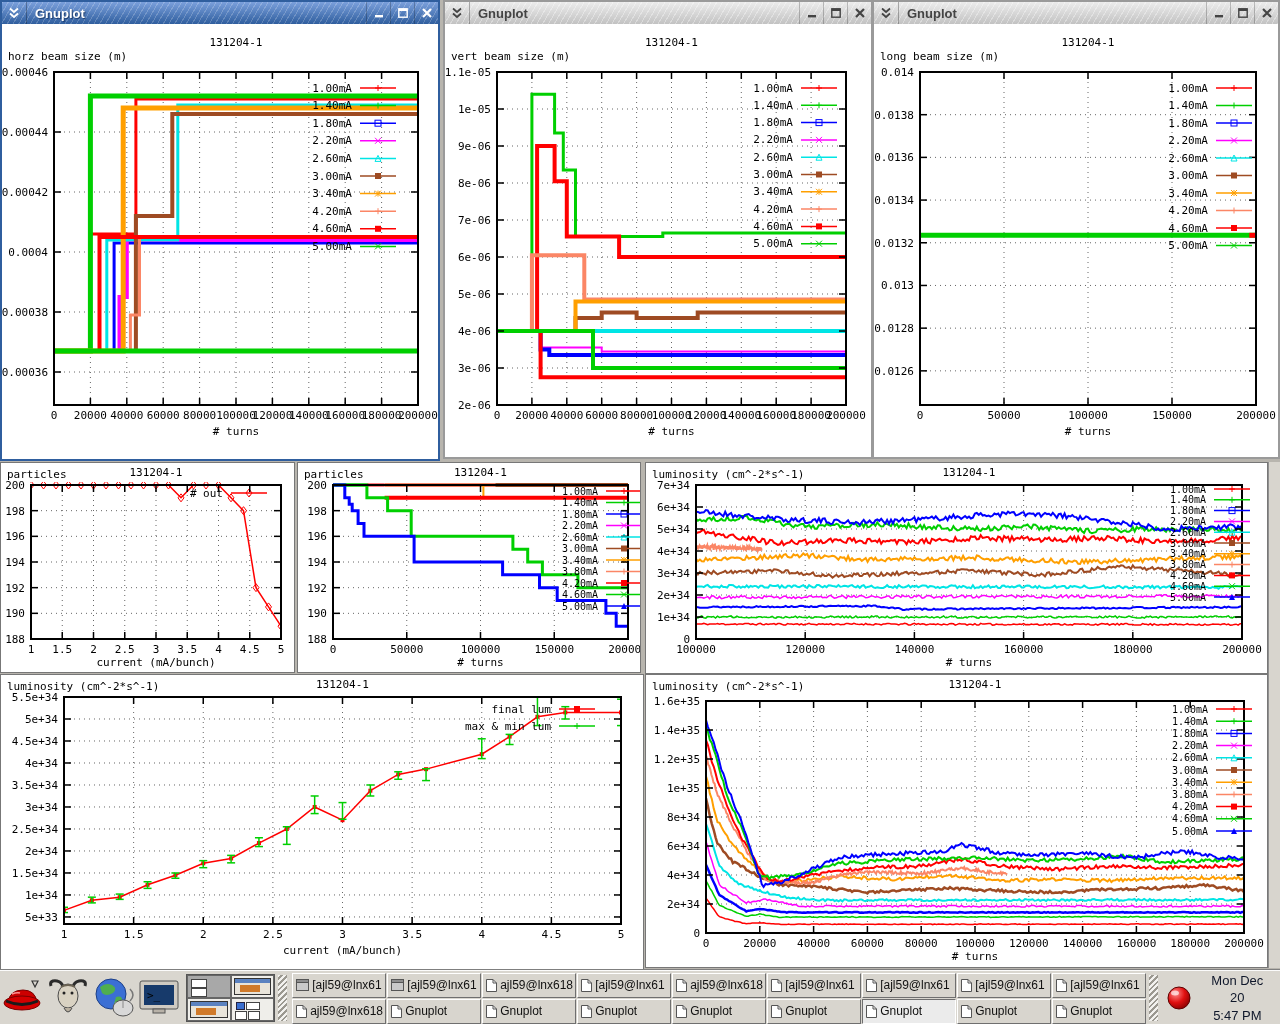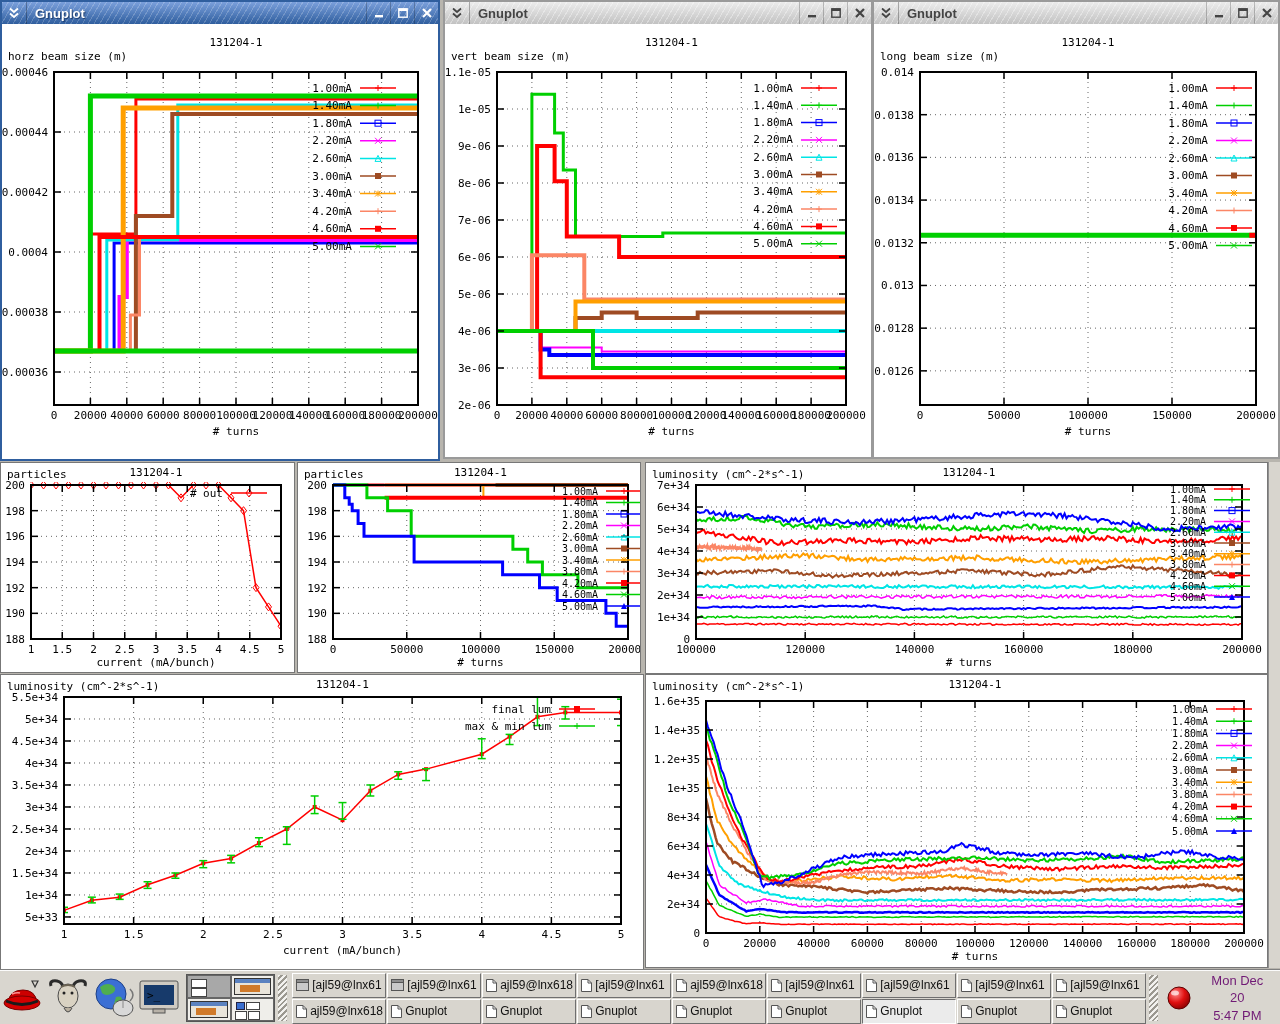--- a/index.html
+++ b/index.html
@@ -30,21 +30,21 @@
   .pg-cell.cur{background:#a8a8a8;}
   .pg-w{position:absolute;background:#fff;border:1px solid #444;}
   .pg-thumb1{position:absolute;inset:2px;background:linear-gradient(#5b82c0 0 30%,#e8e4da 30% 100%);border:1px solid #333;}
   .pg-thumb1:after{content:"";position:absolute;left:15%;top:40%;width:55%;height:45%;background:#d07a2a;}
   .pg-blue{position:absolute;background:#3a6fd0;border:1px solid #224;}
   .handle{width:9px;height:46px;margin:0 3px;background:repeating-linear-gradient(135deg,#f2f1ee 0 2px,#9b9890 2px 4px);cursor:grab;}
   #task-buttons{display:grid;grid-template-columns:repeat(9,94px);grid-auto-rows:25px;gap:1px;margin-left:2px;}
   .task-btn{box-sizing:border-box;display:flex;align-items:center;gap:3px;padding:0 3px;font-size:12px;color:#111;background:#d8d5ce;border:1px solid;border-color:#ffffff #6f6f6f #6f6f6f #ffffff;white-space:nowrap;overflow:hidden;cursor:pointer;}
   .task-btn.pressed{background:#ebebeb;border-color:#6f6f6f #ffffff #ffffff #6f6f6f;}
   .task-btn .ticon{flex:0 0 auto;display:flex;}
-  #clock{margin-left:6px;margin-right:8px;text-align:center;font-size:13px;color:#701a75;line-height:1.35;cursor:pointer;}
+  #clock{margin-left:6px;margin-right:8px;text-align:center;font-size:13px;color:#0f172a;line-height:1.35;cursor:pointer;}
   .tb-glyph{display:block;}
 </style>
 </head>
 <body>
 
 <div id="desktop">
 
   <div class="win active" style="left:0;top:0;width:440px;height:461px;">
     <div class="titlebar">
       <div class="menu-btn">

